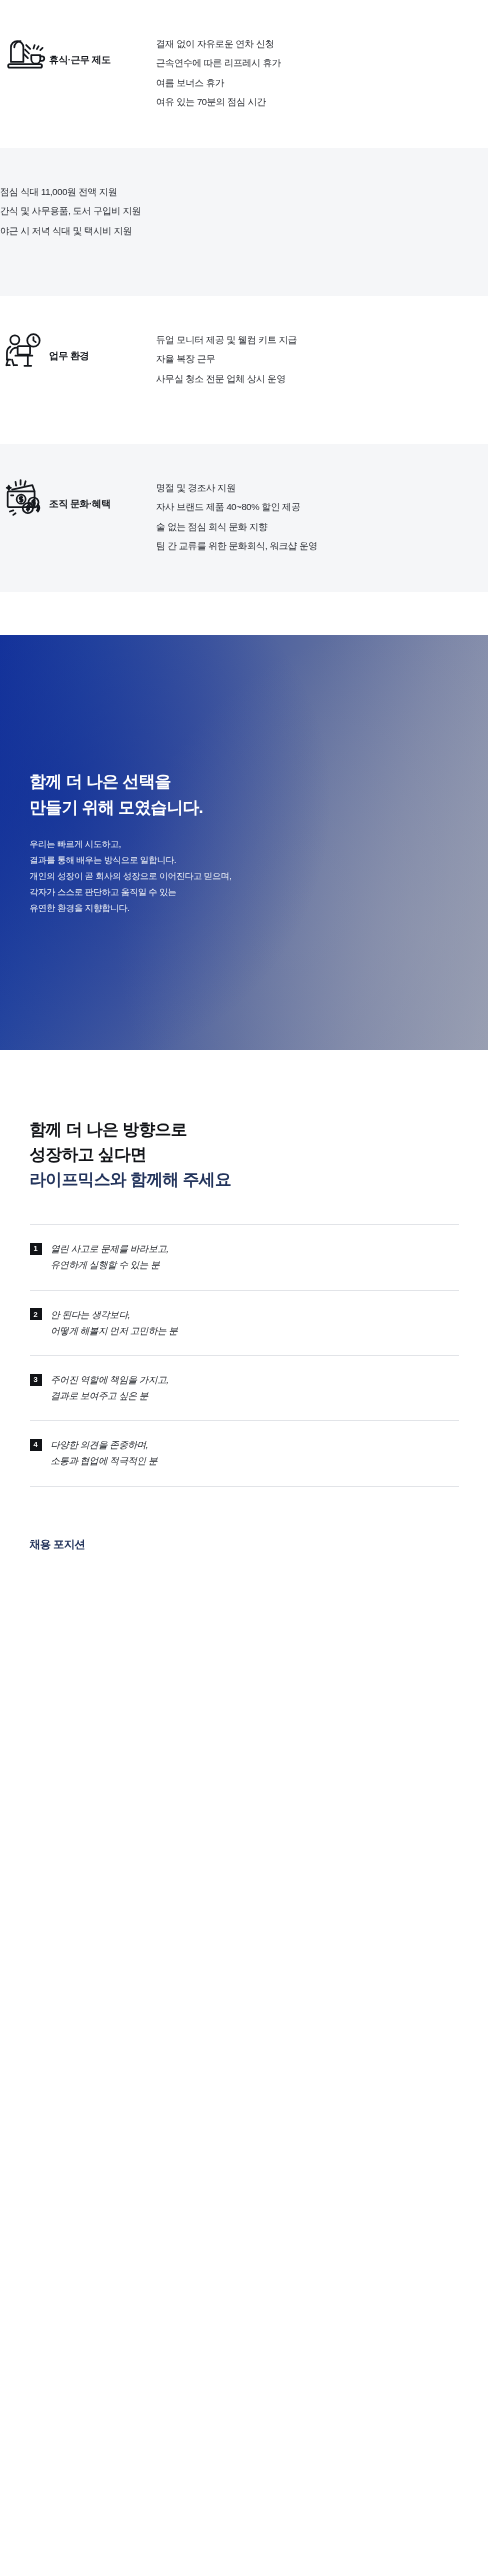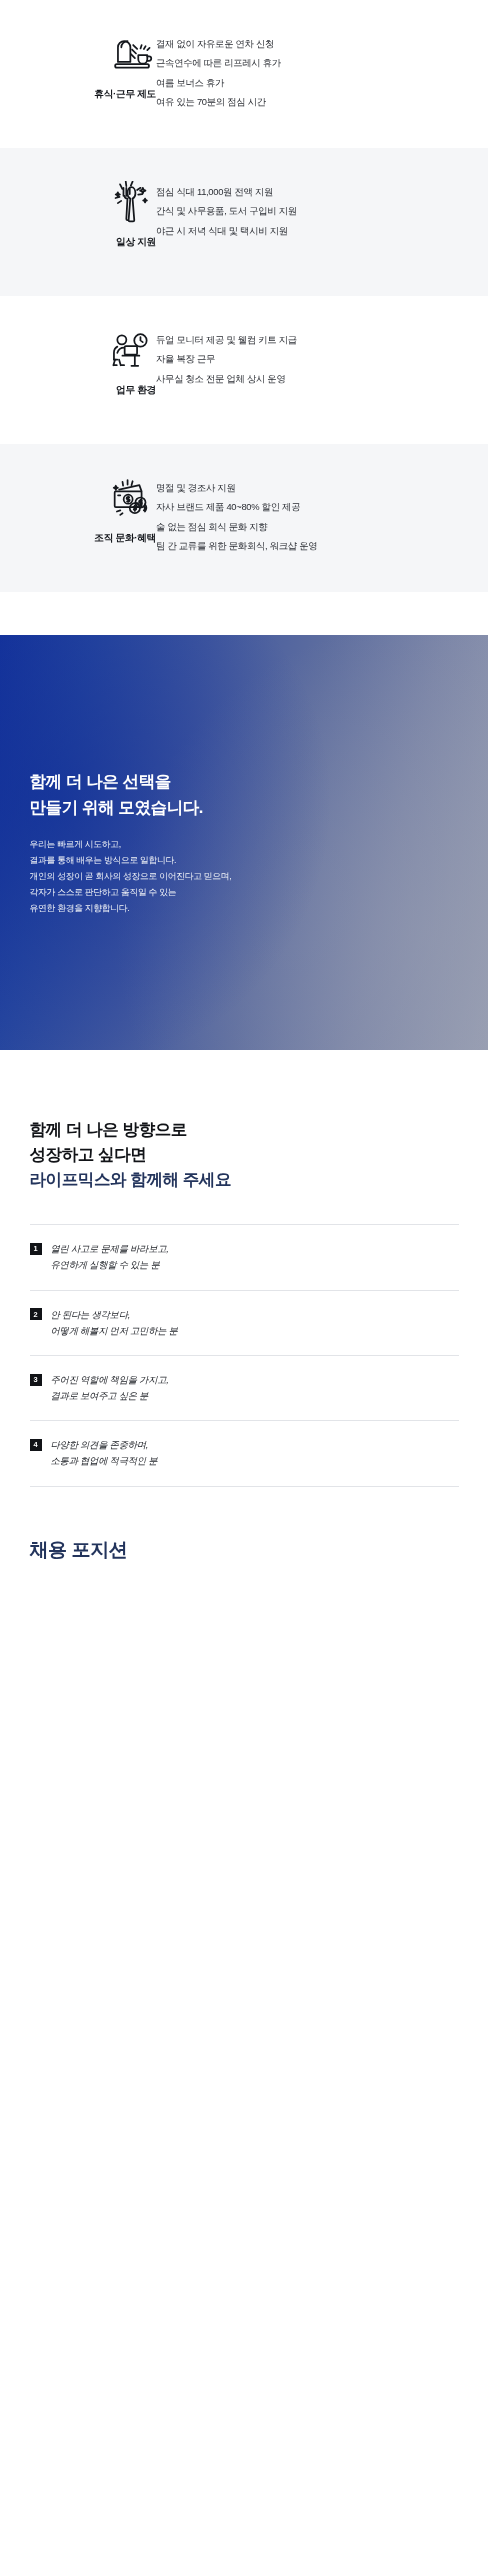--- a/index.html
+++ b/index.html
@@ -31,22 +31,21 @@
     padding:25px 0 25px 0;
     min-height:148px;
   }
   .benefit-row.shaded { background:#f5f6f8; }
   .benefit-row.plain  { background:#ffffff; }
 
   .benefit-left {
     width:156px;
     flex:0 0 156px;
     display:flex;
-    flex-direction:column;
-    align-items:flex-end;
+    align-items:center;
     padding-top:6.8px;
   }
   .benefit-icon {
     width:49px; height:44px;
     display:flex; align-items:center; justify-content:center;
   }
   .benefit-icon svg { display:block; }
   .benefit-label {
     margin-top:12.5px;
     font-size:9.7px;
@@ -145,21 +144,21 @@
     line-height:1.72;
     color:#1b1e24;
     letter-spacing:-0.3px;
     font-weight:500;
     font-style:italic;
   }
 
   
   .sec-positions { padding:50px 0 26px 29.5px; }
   .positions-title {
-    font-size:19px;
+    font-size:11px;
     font-weight:700;
     color:#23345c;
     letter-spacing:-0.4px;
   }
 </style>
 </head>
 <body>
 
 <section class="sec-benefits">
 
@@ -181,36 +180,20 @@
     </div>
     <div class="benefit-right">
       <div class="benefit-item">결재 없이 자유로운 연차 신청</div>
       <div class="benefit-item">근속연수에 따른 리프레시 휴가</div>
       <div class="benefit-item">여름 보너스 휴가</div>
       <div class="benefit-item">여유 있는 70분의 점심 시간</div>
     </div>
   </div>
 
   <div class="benefit-row shaded">
-    <div class="benefit-left">
-      <div class="benefit-icon">
-        <svg width="40" height="42" viewBox="0 0 70 74" fill="none" stroke="#15181d" stroke-width="3.1" stroke-linecap="round" stroke-linejoin="round">
-          <path d="M27 22c0-6 3-11 7-11s7 5 7 11c0 5-3 8-5 9l3 38a2 2 0 0 1-2 2h-6a2 2 0 0 1-2-2l3-38c-2-1-5-4-5-9z"></path>
-          <path d="M25 12v14M31 12v11M20 12v14"></path>
-          <path d="M22 26c0 3 2 5 5 5l-2 36a2 2 0 0 0 2 2"></path>
-          <path d="M18 14l-4-8M25 9l-1-8M33 8l3-7"></path>
-          <path d="M44 16l6-4M46 24l7-1"></path>
-          <path d="M13 28l-7 2M16 35l-6 4"></path>
-          <path d="M54 12l1.4 3.3L58.7 17l-3.3 1.4L54 21.7l-1.4-3.3L49.3 17l3.3-1.4z"></path>
-          <path d="M10 20l1.1 2.6 2.6 1.1-2.6 1.1L10 27.4l-1.1-2.6L6.3 23.7l2.6-1.1z"></path>
-          <path d="M58 31l1 2.3 2.3 1-2.3 1-1 2.3-1-2.3-2.3-1 2.3-1z"></path>
-        </svg>
-      </div>
-      <div class="benefit-label">일상 지원</div>
-    </div>
     <div class="benefit-right">
       <div class="benefit-item">점심 식대 11,000원 전액 지원</div>
       <div class="benefit-item">간식 및 사무용품, 도서 구입비 지원</div>
       <div class="benefit-item">야근 시 저녁 식대 및 택시비 지원</div>
     </div>
   </div>
 
   <div class="benefit-row plain">
     <div class="benefit-left">
       <div class="benefit-icon">

